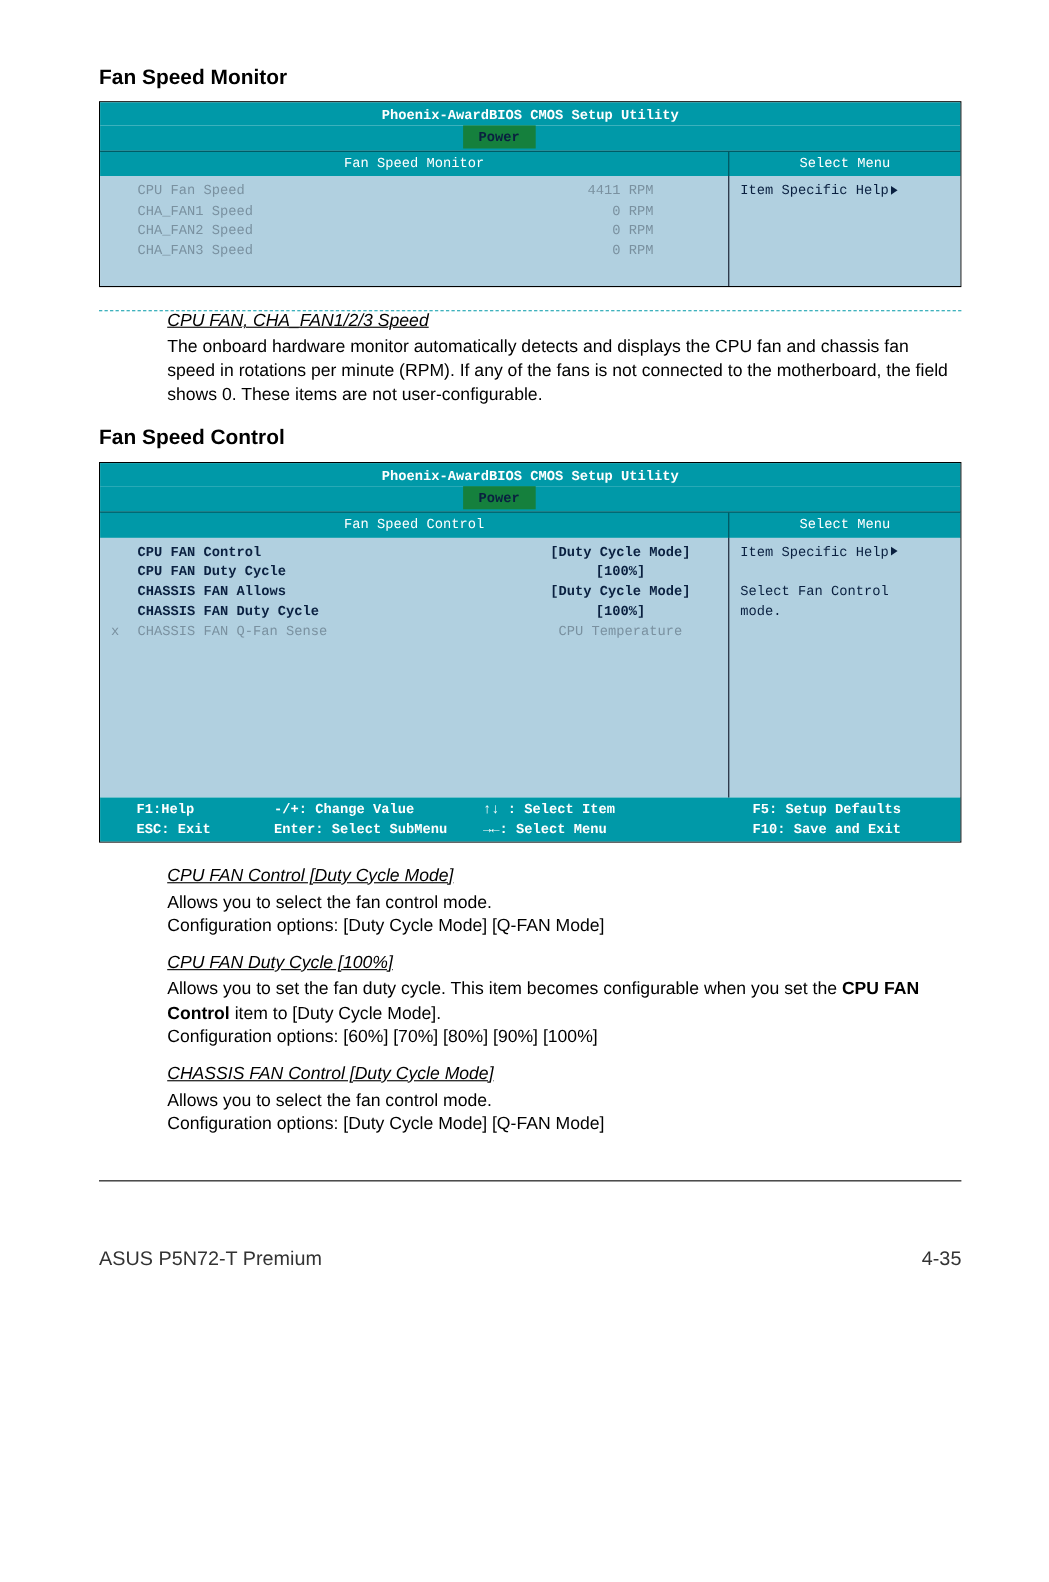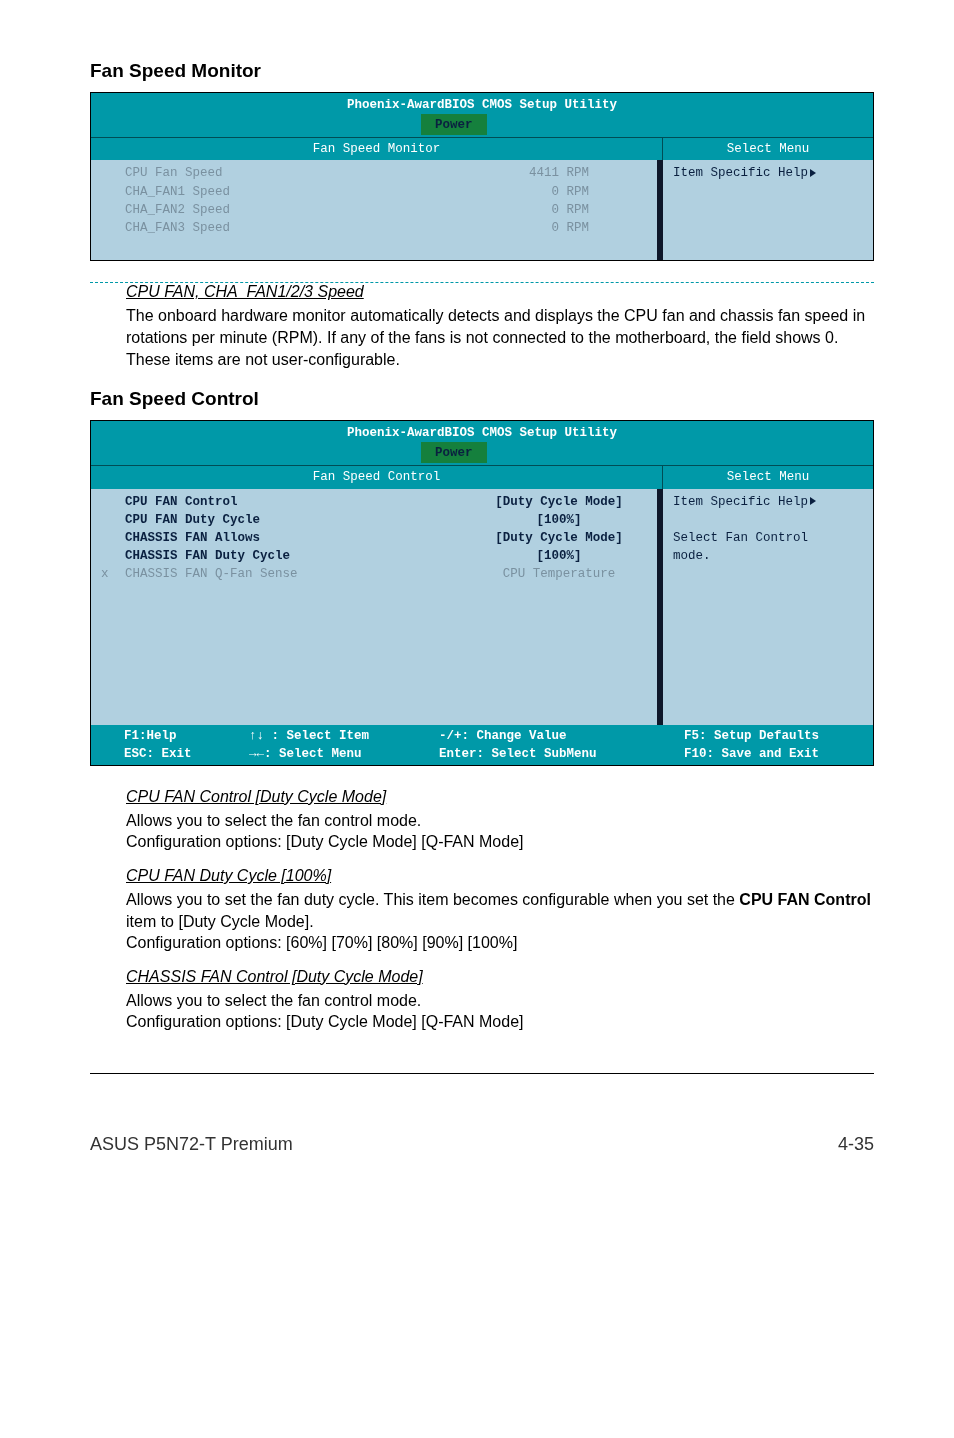--- a/index.html
+++ b/index.html
@@ -63,21 +63,21 @@
   }
   .bios .body {
     display: flex;
     background: #b1d0e0;
     min-height: 100px;
   }
   .bios .body.mid { min-height: 100px; }
   .bios .body.tall { min-height: 236px; }
   .bios .body .left {
     flex: 1;
-    border-right: 6px solid #0f172a;
+    border-right: 1px solid #0f172a;
     padding: 4px 8px 10px 34px;
     color: #7a91a0;
   }
   .bios .body .right {
     width: 210px;
     padding: 4px 10px;
     color: #0a2040;
     font-weight: normal;
     white-space: pre;
   }
@@ -104,21 +104,21 @@
   .arrow-right { display:inline-block; width:0;height:0;border-top:4px solid transparent;border-bottom:4px solid transparent;border-left:6px solid #0a2040; margin-left:2px; vertical-align:middle;}
 
   
   .dashborder {
     border-top: 1px dashed #0099a8;
     height:0;
     margin-top:-1px;
   }
 
   
-  .indented { margin-left: 36px; margin-bottom: 14px; }
+  .indented { margin-left: 62px; margin-bottom: 14px; }
   .subhead {
     font-style: italic;
     text-decoration: underline;
     font-size: 16px;
     margin-bottom: 4px;
   }
   .para {
     font-size: 16px;
     line-height: 1.35;
   }
@@ -214,24 +214,24 @@
       </div>
     </div>
     <div class="right"><span>Item Specific Help</span><span class="arrow-right"></span>
 
 <span>Select Fan Control</span>
 <span>mode.</span></div>
   </div>
   <div class="footer">
     <div class="col"><span>F1:Help</span>
 <span>ESC: Exit</span></div>
+    <div class="col"><span>-/+: Change Value</span>
+<span>Enter: Select SubMenu</span></div>
     <div class="col"><span>↑↓ : Select Item</span>
 <span>→←: Select Menu</span></div>
-    <div class="col"><span>-/+: Change Value</span>
-<span>Enter: Select SubMenu</span></div>
     <div class="col"><span>F5: Setup Defaults</span>
 <span>F10: Save and Exit</span></div>
   </div>
 </div>
 
 <div class="indented">
   <div class="subhead">CPU FAN Control [Duty Cycle Mode]</div>
   <div class="para">Allows you to select the fan control mode.</div>
   <div class="para">Configuration options: [Duty Cycle Mode] [Q-FAN Mode]</div>
 </div>

